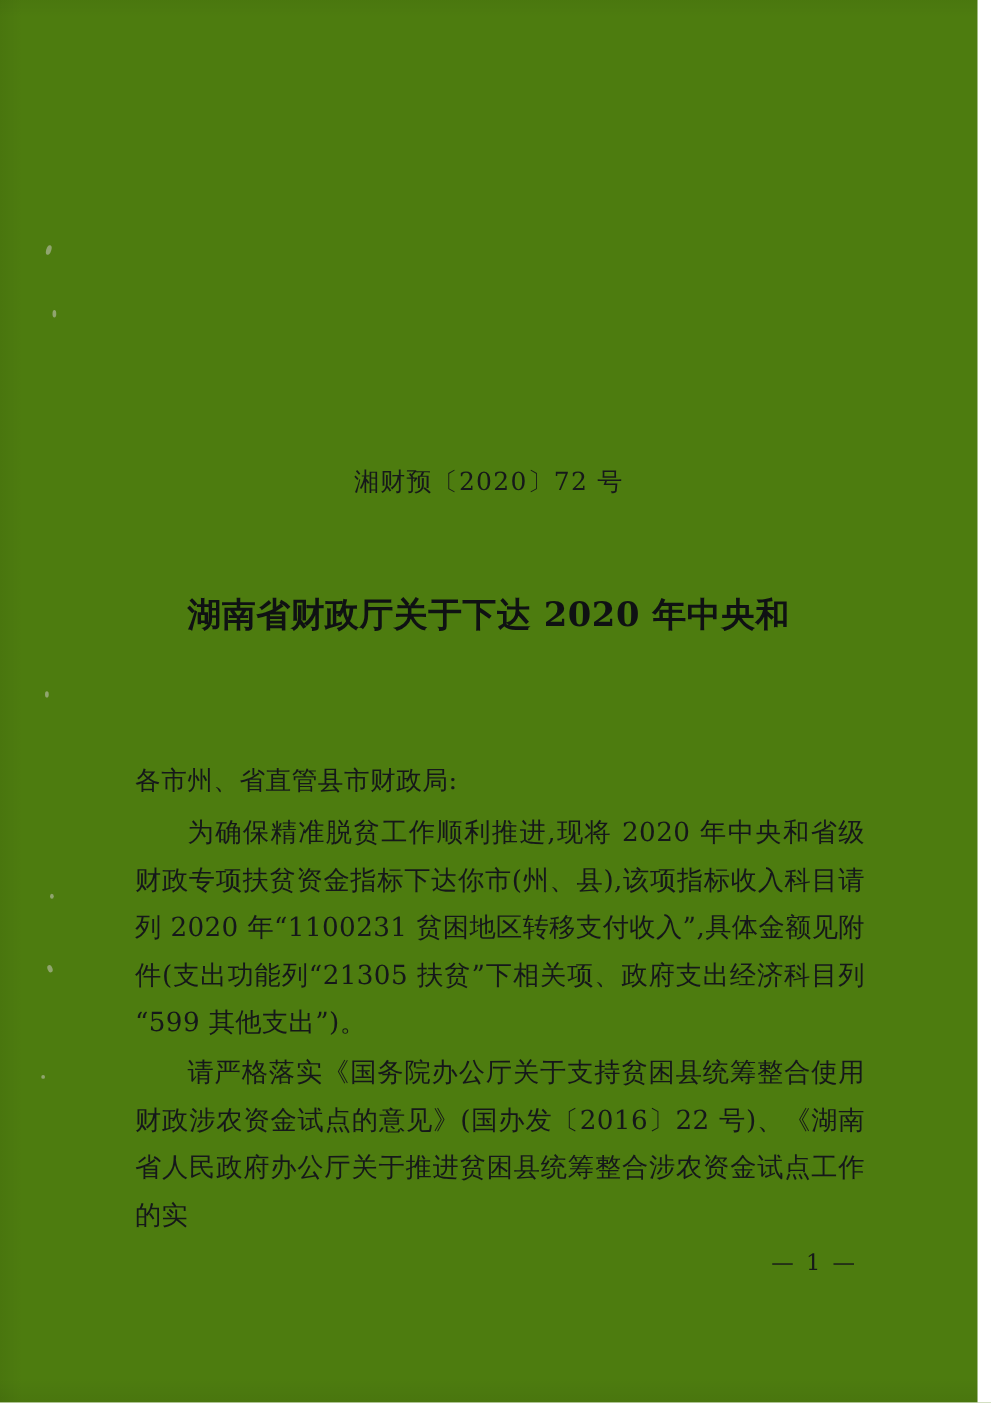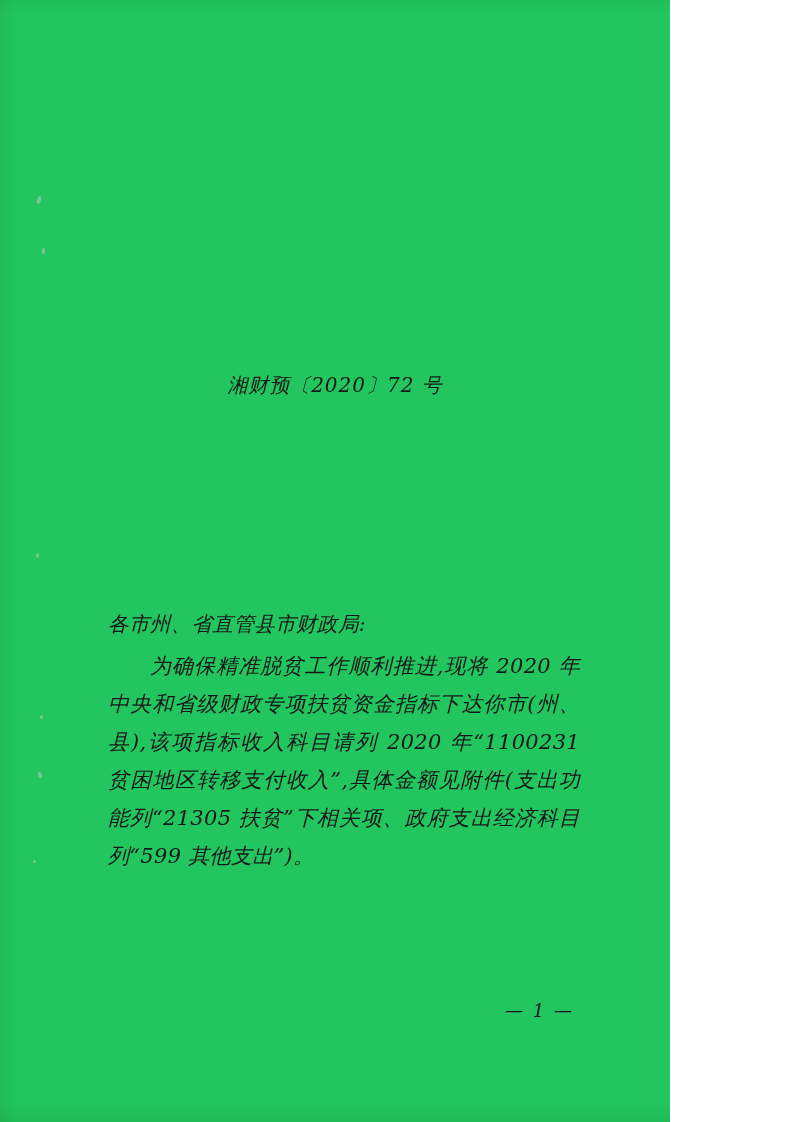--- a/index.html
+++ b/index.html
@@ -10,25 +10,24 @@
   body {
     width: 793px;
     height: 1122px;
     overflow: hidden;
     font-family: "DejaVu Serif", "Liberation Serif", serif;
     color: #1a1a1a;
   }
 
   .page {
     position: relative;
-    width: 670px;
+    width: 782px;
     height: 1122px;
-    background: #22c55e;
+    background: #4d7c0f;
     box-sizing: border-box;
-    font-style: italic;
   }
 
   
   .speck {
     position: absolute;
     background: #c9c6c0;
     border-radius: 50%;
     opacity: 0.55;
   }
   .speck.s1 { left: 37px;  top: 196px; width: 4px;  height: 8px; transform: rotate(18deg); }
@@ -130,22 +129,24 @@
   <div class="speck s1"></div>
   <div class="speck s2"></div>
   <div class="speck s3"></div>
   <div class="speck s4"></div>
   <div class="speck s5"></div>
   <div class="speck s6"></div>
 
   <div class="doc-number">湘财预〔2020〕72 号</div>
 
   <div class="doc-title">
+    <div>湖南省财政厅关于下达 2020 年中央和</div>
   </div>
 
   <div class="body-block">
     <p class="salutation">各市州、省直管县市财政局:</p>
     <p class="para">为确保精准脱贫工作顺利推进,现将 2020 年中央和省级财政专项扶贫资金指标下达你市(州、县),该项指标收入科目请列 2020 年“1100231 贫困地区转移支付收入”,具体金额见附件(支出功能列“21305 扶贫”下相关项、政府支出经济科目列“599 其他支出”)。</p>
+    <p class="para">请严格落实《国务院办公厅关于支持贫困县统筹整合使用财政涉农资金试点的意见》(国办发〔2016〕22 号)、《湖南省人民政府办公厅关于推进贫困县统筹整合涉农资金试点工作的实</p>
   </div>
 
   <div class="page-number">— 1 —</div>
 
 </div>
 
 </body></html>

